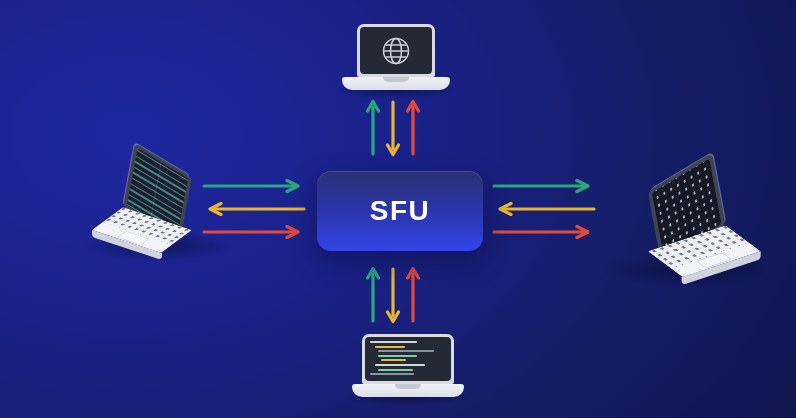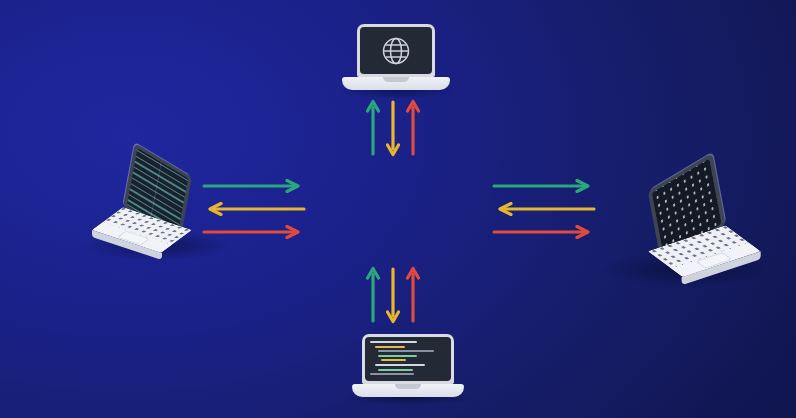--- a/index.html
+++ b/index.html
@@ -66,20 +66,23 @@
   .s-tpad{position:absolute;left:36%;top:70%;width:32%;height:24%;background:#f3f5f9;border-radius:2px;
     box-shadow:0 0 0 1px #d5d9e3;}
   .s-front{position:absolute;left:8px;top:100px;width:70px;height:7px;background:#cfd3dd;
     transform-origin:0 0;transform:matrix(1,0.329,0,1,0,0);border-radius:0 0 4px 3px;}
 </style>
 </head>
 <body>
 
 <div class="canvas">
 
+  <div class="sfu">
+    <span>SFU</span>
+  </div>
 
   <div class="lap-front lap-top">
     <div class="f-shadow"></div>
     <div class="f-lid">
       <div class="f-screen">
         <svg width="32" height="32" viewBox="0 0 32 32">
           <g fill="none" stroke="#ccd2de" stroke-width="1.5">
             <circle cx="16" cy="16" r="12.5"></circle>
             <ellipse cx="16" cy="16" rx="5.5" ry="12.5"></ellipse>
             <line x1="3.5" y1="16" x2="28.5" y2="16"></line>

